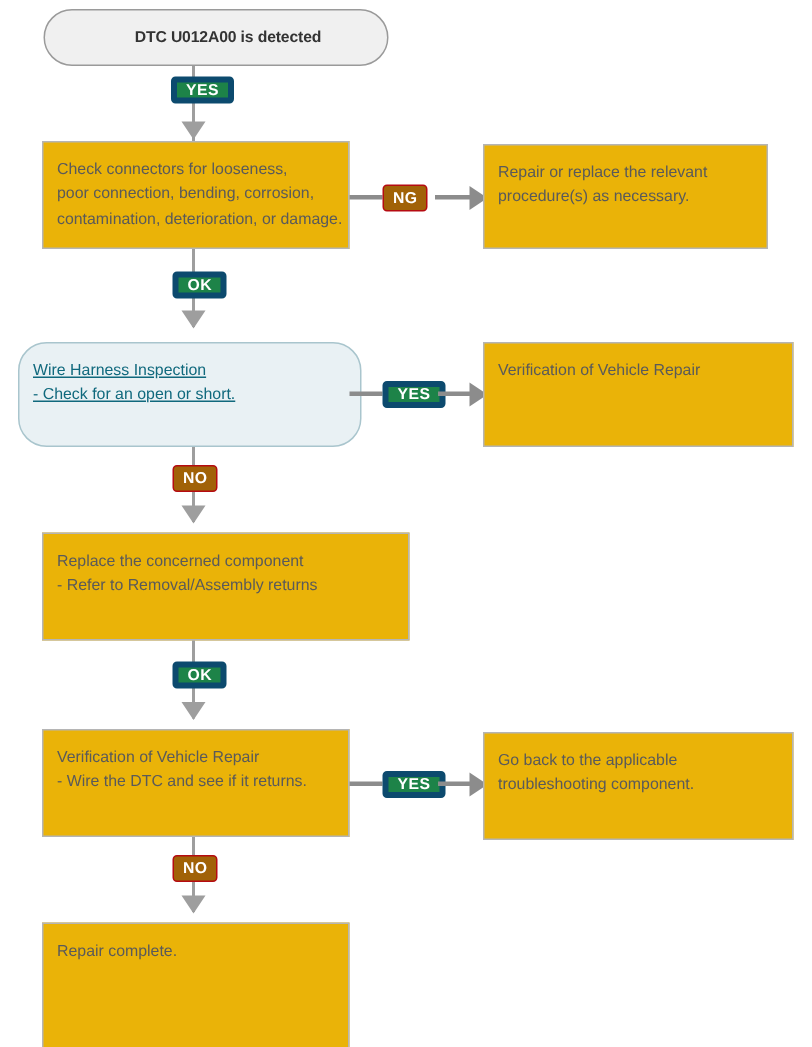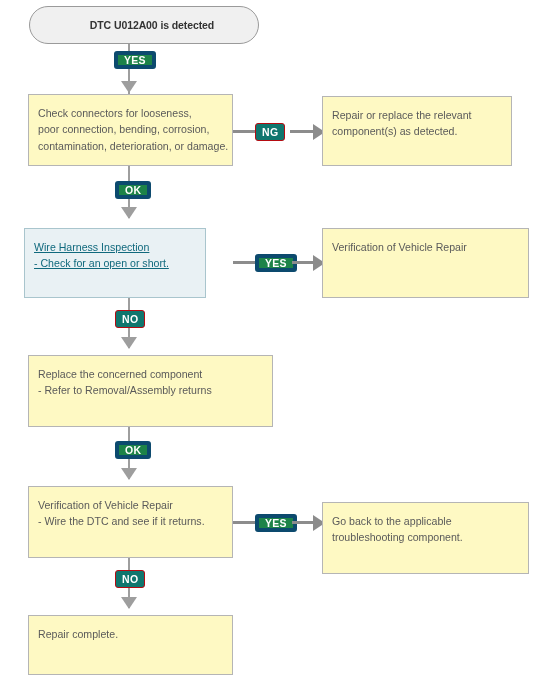--- a/index.html
+++ b/index.html
@@ -59,21 +59,21 @@
     text-decoration: underline;
     cursor: pointer;
     white-space: nowrap;
   }
 
   
   .box {
     position: absolute;
     box-sizing: border-box;
     border: 1px solid #b5b5b5;
-    background: #fef9c3;
+    background: #eab308;
     padding: 10px 9px 8px 9px;
   }
   .box.shaded {
     background: #e9f1f4;
     border-color: #a9c5cd;
   }
   .box .txt {
     font-size: 10.6px;
     line-height: 1.55;
     color: #5a5a5a;
@@ -129,21 +129,21 @@
     height: 18px;
     min-width: 30px;
     padding: 0 6px;
     cursor: default;
   }
   .badge.green {
     background: #1d8348;
     border: 4px solid #0c4a6e;
   }
   .badge.red {
-    background: #0f766e;
+    background: #a16207;
     border: 1px solid #b50b11;
   }
 </style>
 </head>
 <body>
 
 <div id="page">
 
   <div class="start-node">
     <div class="line">DTC U012A00 is detected</div>
@@ -160,28 +160,28 @@
     <div class="txt">contamination, deterioration, or damage.</div>
   </div>
 
   <div class="hline" style="left:233px; top:130px; width:22px;"></div>
   <div class="badge red" style="left:255px; top:123px;">NG</div>
   <div class="hline" style="left:290px; top:130px; width:25px;"></div>
   <div class="arrow-right" style="left:313px; top:124px;"></div>
 
   <div class="box" style="left:322px; top:96px; width:190px; height:70px;">
     <div class="txt">Repair or replace the relevant</div>
-    <div class="txt">component(s) as detected.</div>
+    <div class="txt">procedure(s) as necessary.</div>
   </div>
 
   <div class="vline" style="left:128px; top:166px; height:52px;"></div>
   <div class="badge green" style="left:115px; top:181px;">OK</div>
   <div class="arrow-down" style="left:121px; top:207px;"></div>
 
-  <div class="box shaded" style="left:24px; top:228px; width:182px; height:70px;">
+  <div class="box shaded" style="left:12px; top:228px; width:229px; height:70px;border-radius:19px;">
     <div class="txt">Wire Harness Inspection </div>
     <div class="txt">- Check for an open or short.</div>
   </div>
 
   <div class="hline" style="left:233px; top:261px; width:22px;"></div>
   <div class="badge green" style="left:255px; top:254px;">YES</div>
   <div class="hline" style="left:292px; top:261px; width:23px;"></div>
   <div class="arrow-right" style="left:313px; top:255px;"></div>
 
   <div class="box" style="left:322px; top:228px; width:207px; height:70px;">
@@ -204,26 +204,26 @@
   <div class="box" style="left:28px; top:486px; width:205px; height:72px;">
     <div class="txt">Verification of Vehicle Repair</div>
     <div class="txt">- Wire the DTC and see if it returns.</div>
   </div>
 
   <div class="hline" style="left:233px; top:521px; width:22px;"></div>
   <div class="badge green" style="left:255px; top:514px;">YES</div>
   <div class="hline" style="left:292px; top:521px; width:23px;"></div>
   <div class="arrow-right" style="left:313px; top:515px;"></div>
 
-  <div class="box" style="left:322px; top:502px; width:207px; height:72px;">
+  <div class="box" style="left:322px; top:488px; width:207px; height:72px;">
     <div class="txt">Go back to the applicable</div>
     <div class="txt">troubleshooting component.</div>
   </div>
 
   <div class="vline" style="left:128px; top:558px; height:50px;"></div>
   <div class="badge red" style="left:115px; top:570px;">NO</div>
   <div class="arrow-down" style="left:121px; top:597px;"></div>
 
-  <div class="box" style="left:28px; top:615px; width:205px; height:60px;">
+  <div class="box" style="left:28px; top:615px; width:205px; height:84px;">
     <div class="txt">Repair complete.</div>
   </div>
 
 </div>
 
 </body></html>

